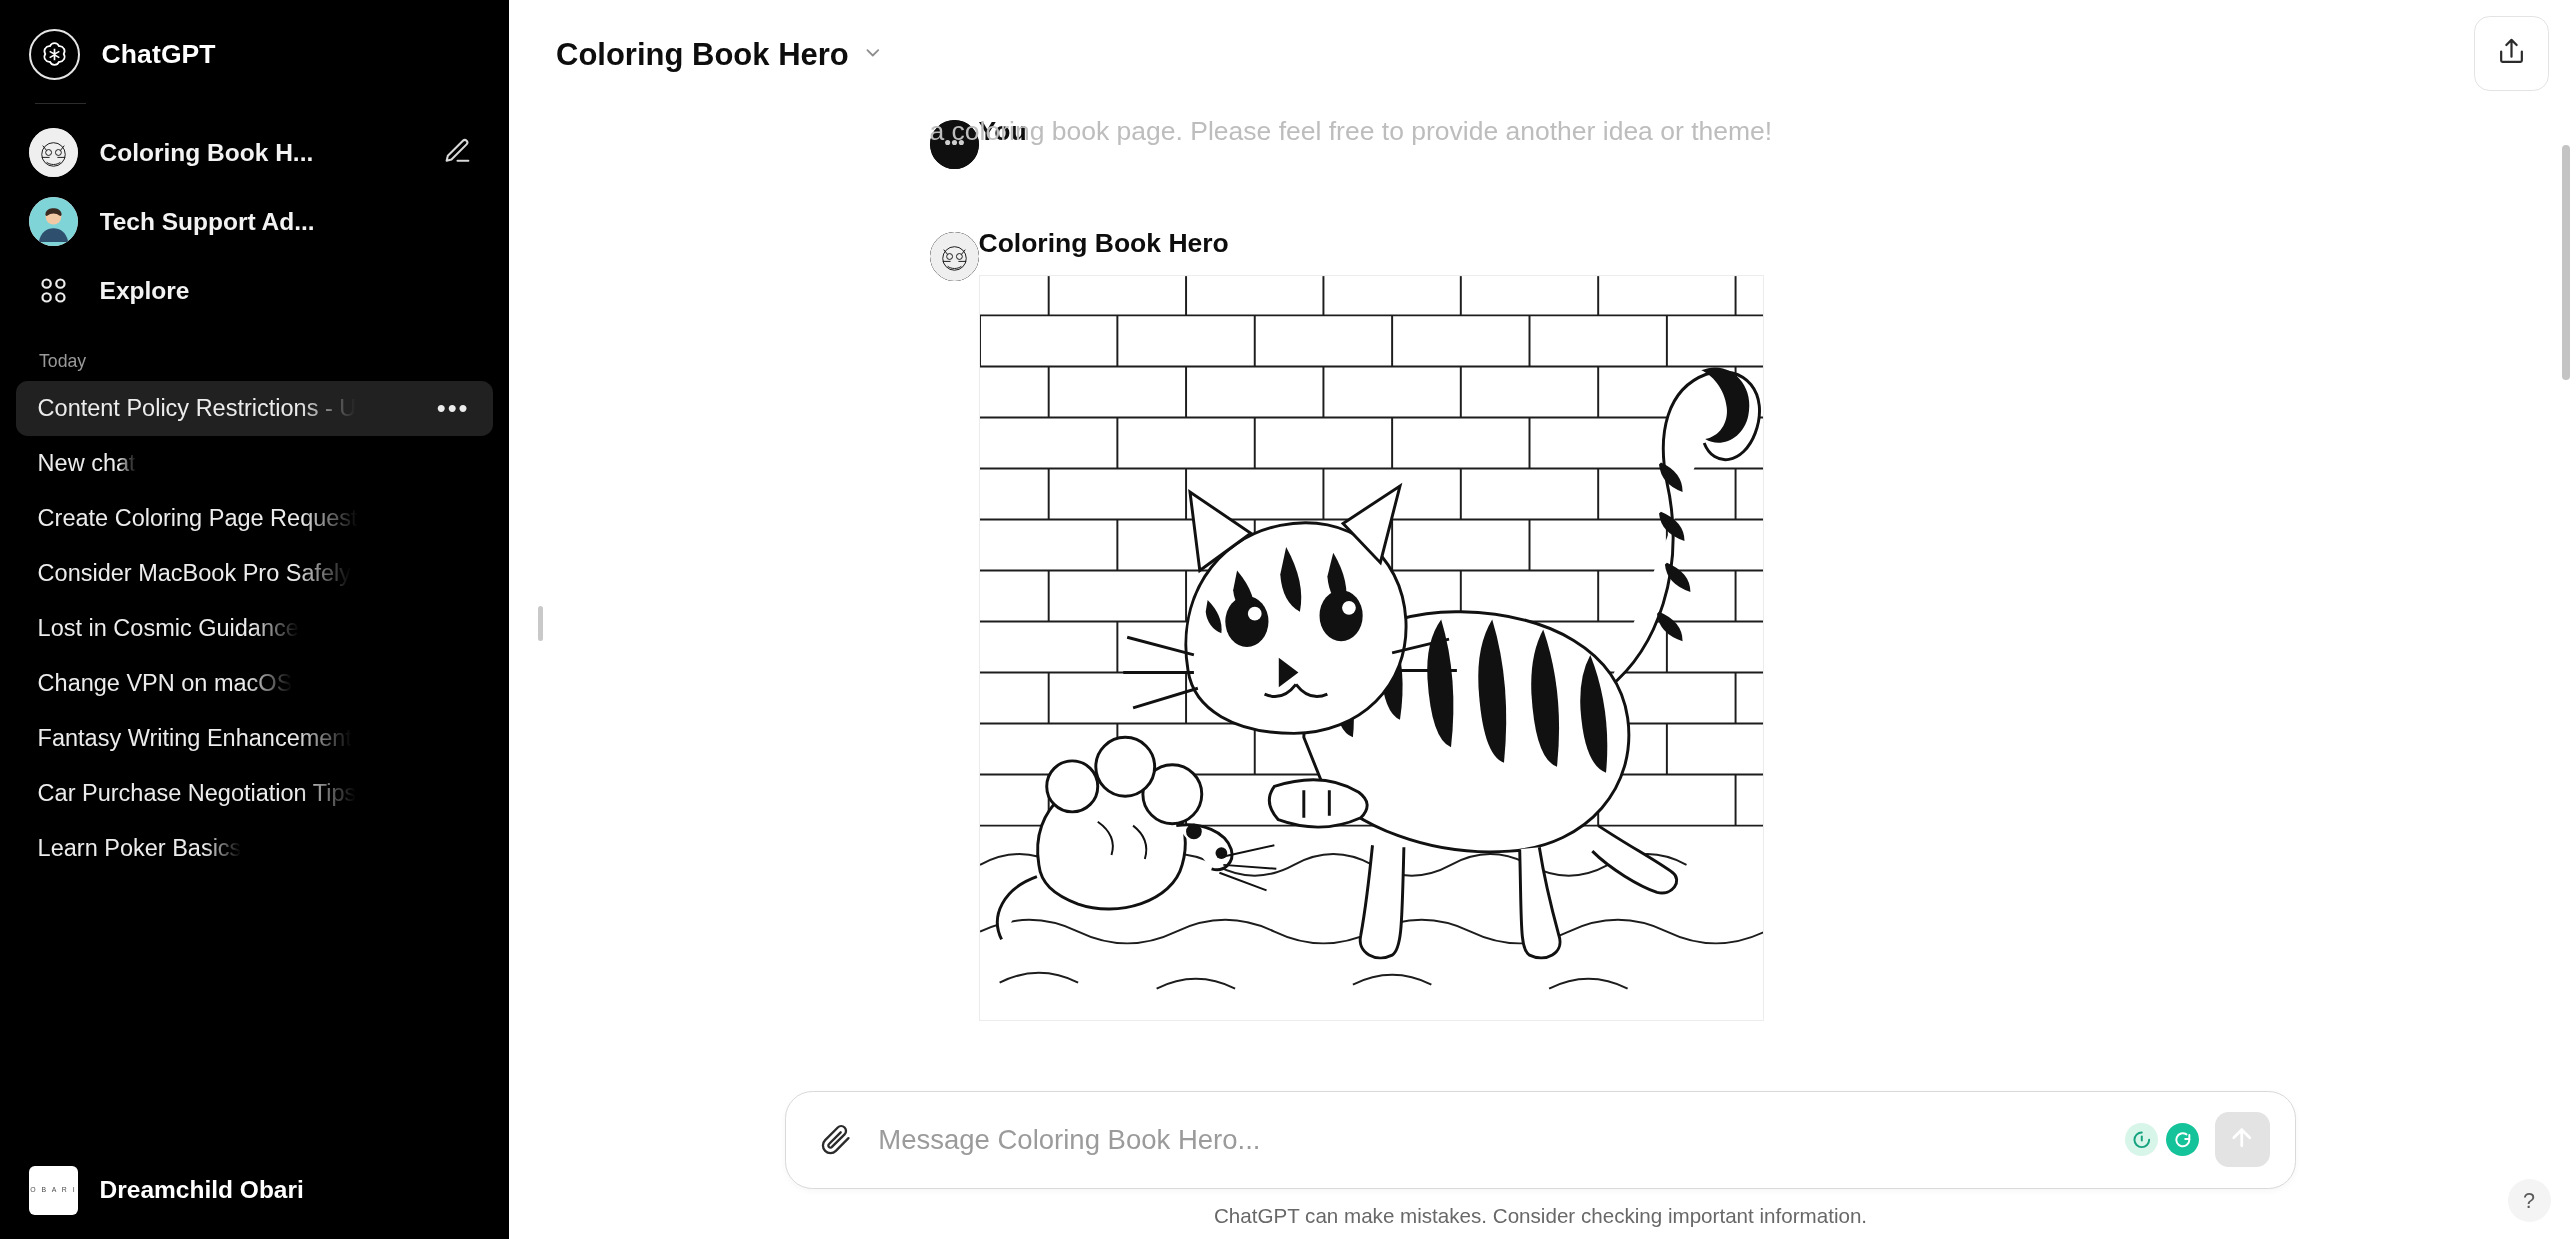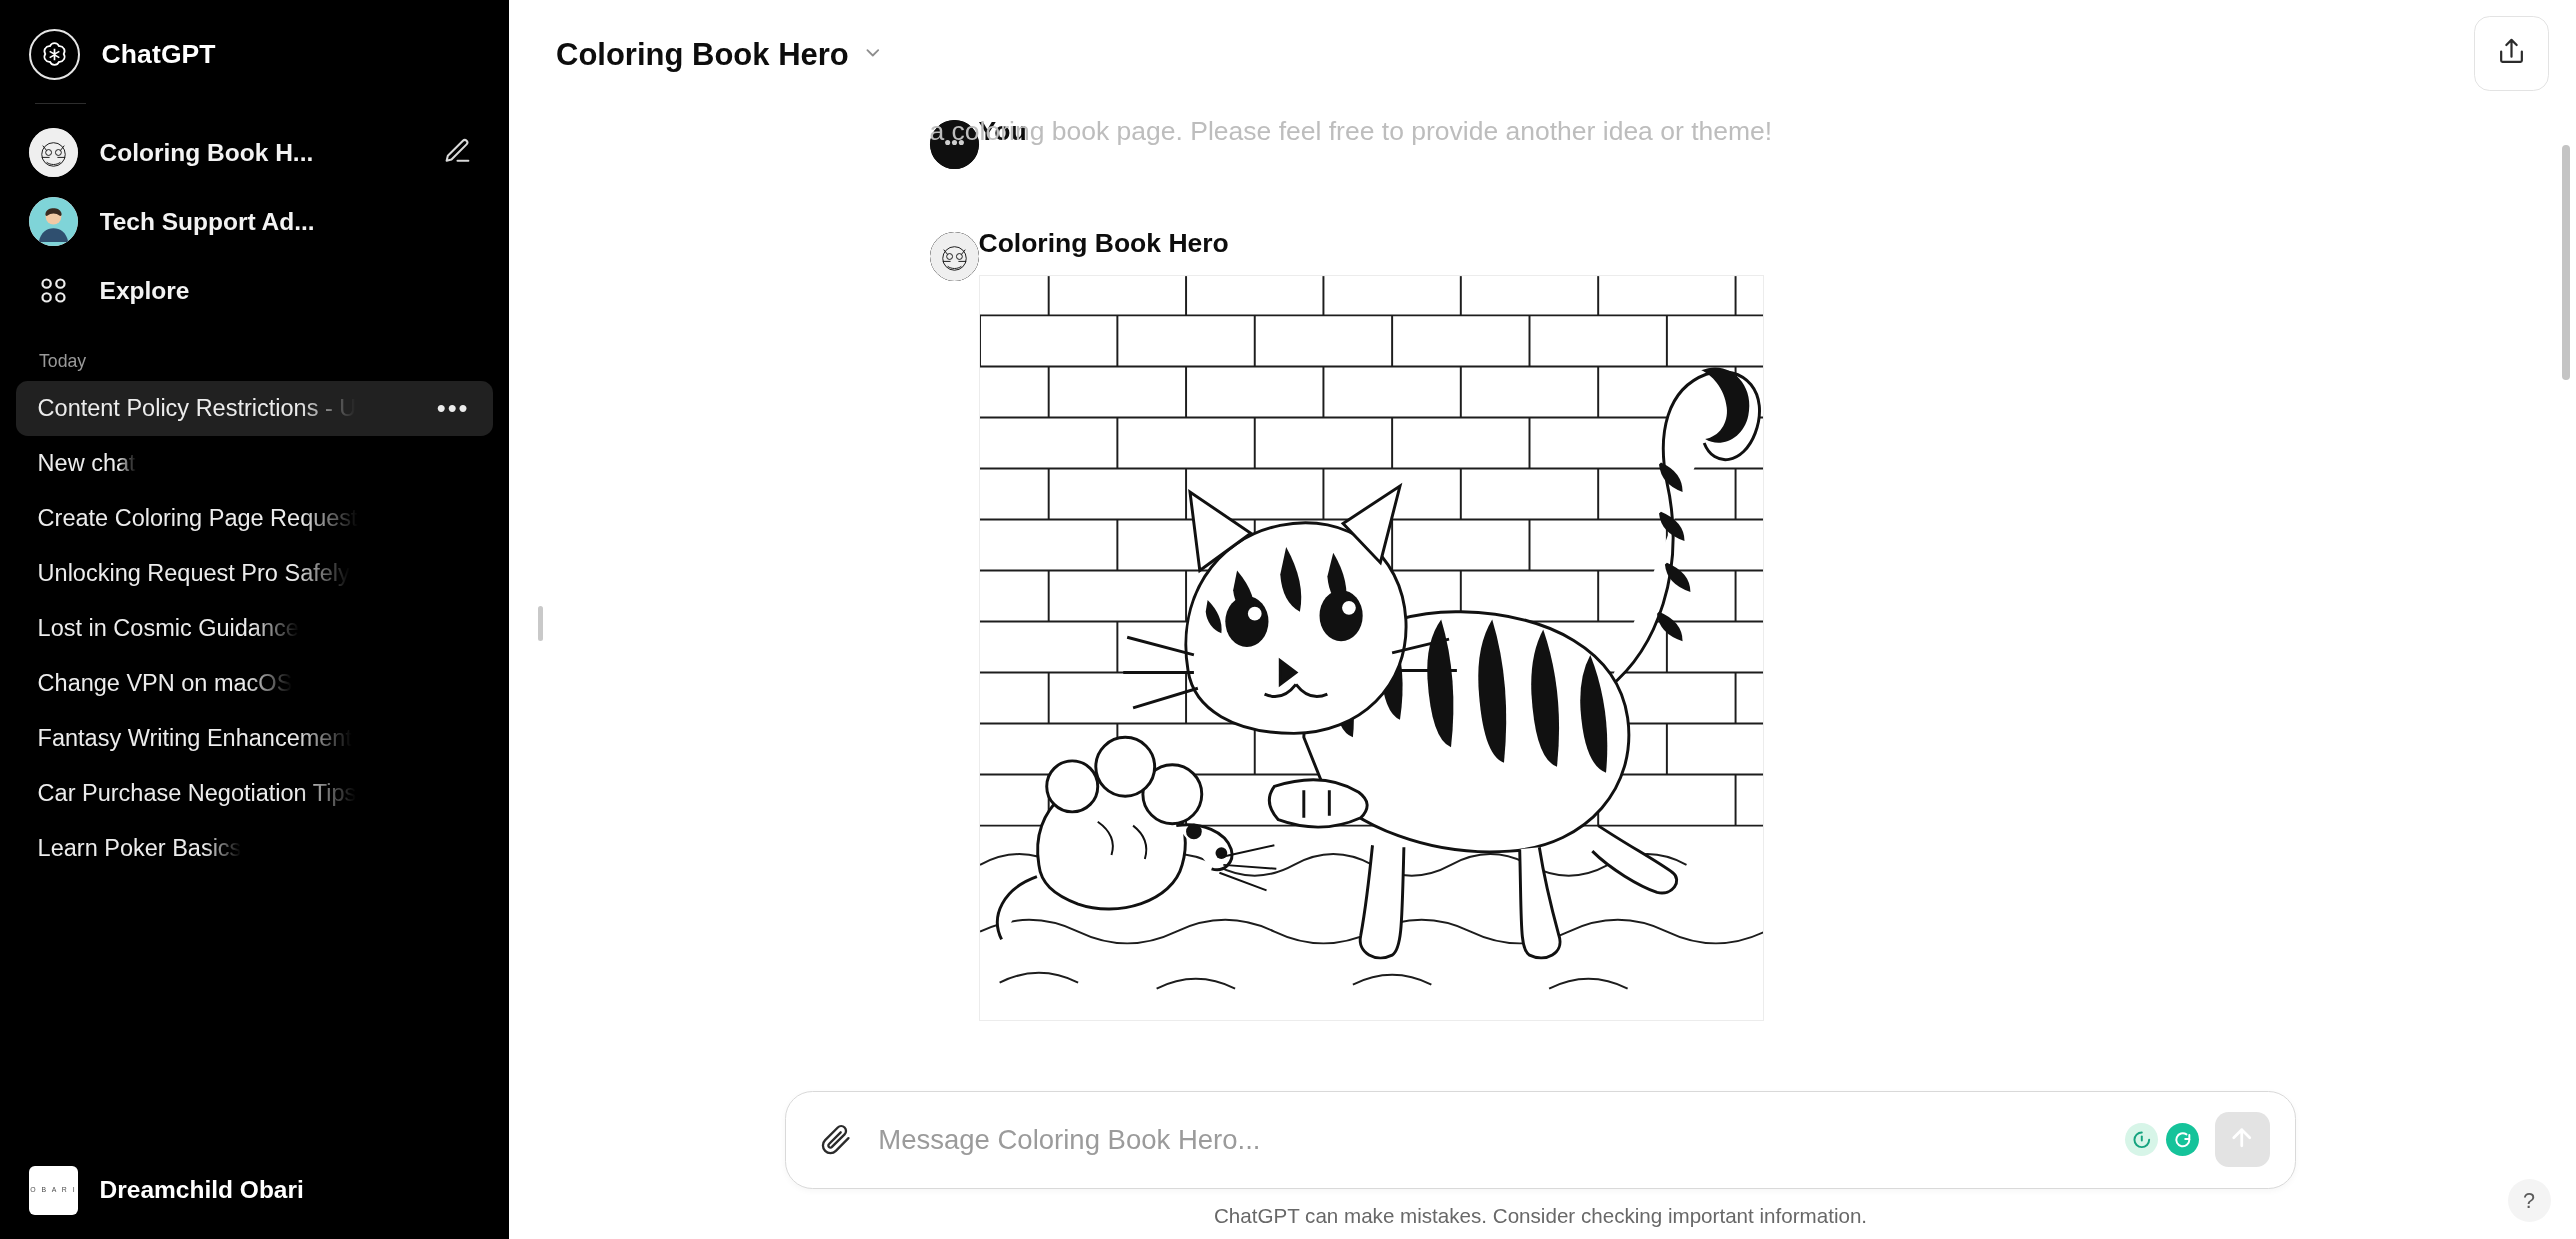--- a/index.html
+++ b/index.html
@@ -441,21 +441,21 @@
         <span class="txt">Content Policy Restrictions - U</span>
         <span class="chat-dots">•••</span>
       </div>
       <div class="chat-item">
         <span class="txt">New chat</span>
       </div>
       <div class="chat-item">
         <span class="txt">Create Coloring Page Request</span>
       </div>
       <div class="chat-item">
-        <span class="txt">Unlocking Request Pro Safely</span>
+        <span class="txt">Consider MacBook Pro Safely</span>
       </div>
       <div class="chat-item">
         <span class="txt">Lost in Cosmic Guidance</span>
       </div>
       <div class="chat-item">
         <span class="txt">Change VPN on macOS</span>
       </div>
       <div class="chat-item">
         <span class="txt">Fantasy Writing Enhancement</span>
       </div>

